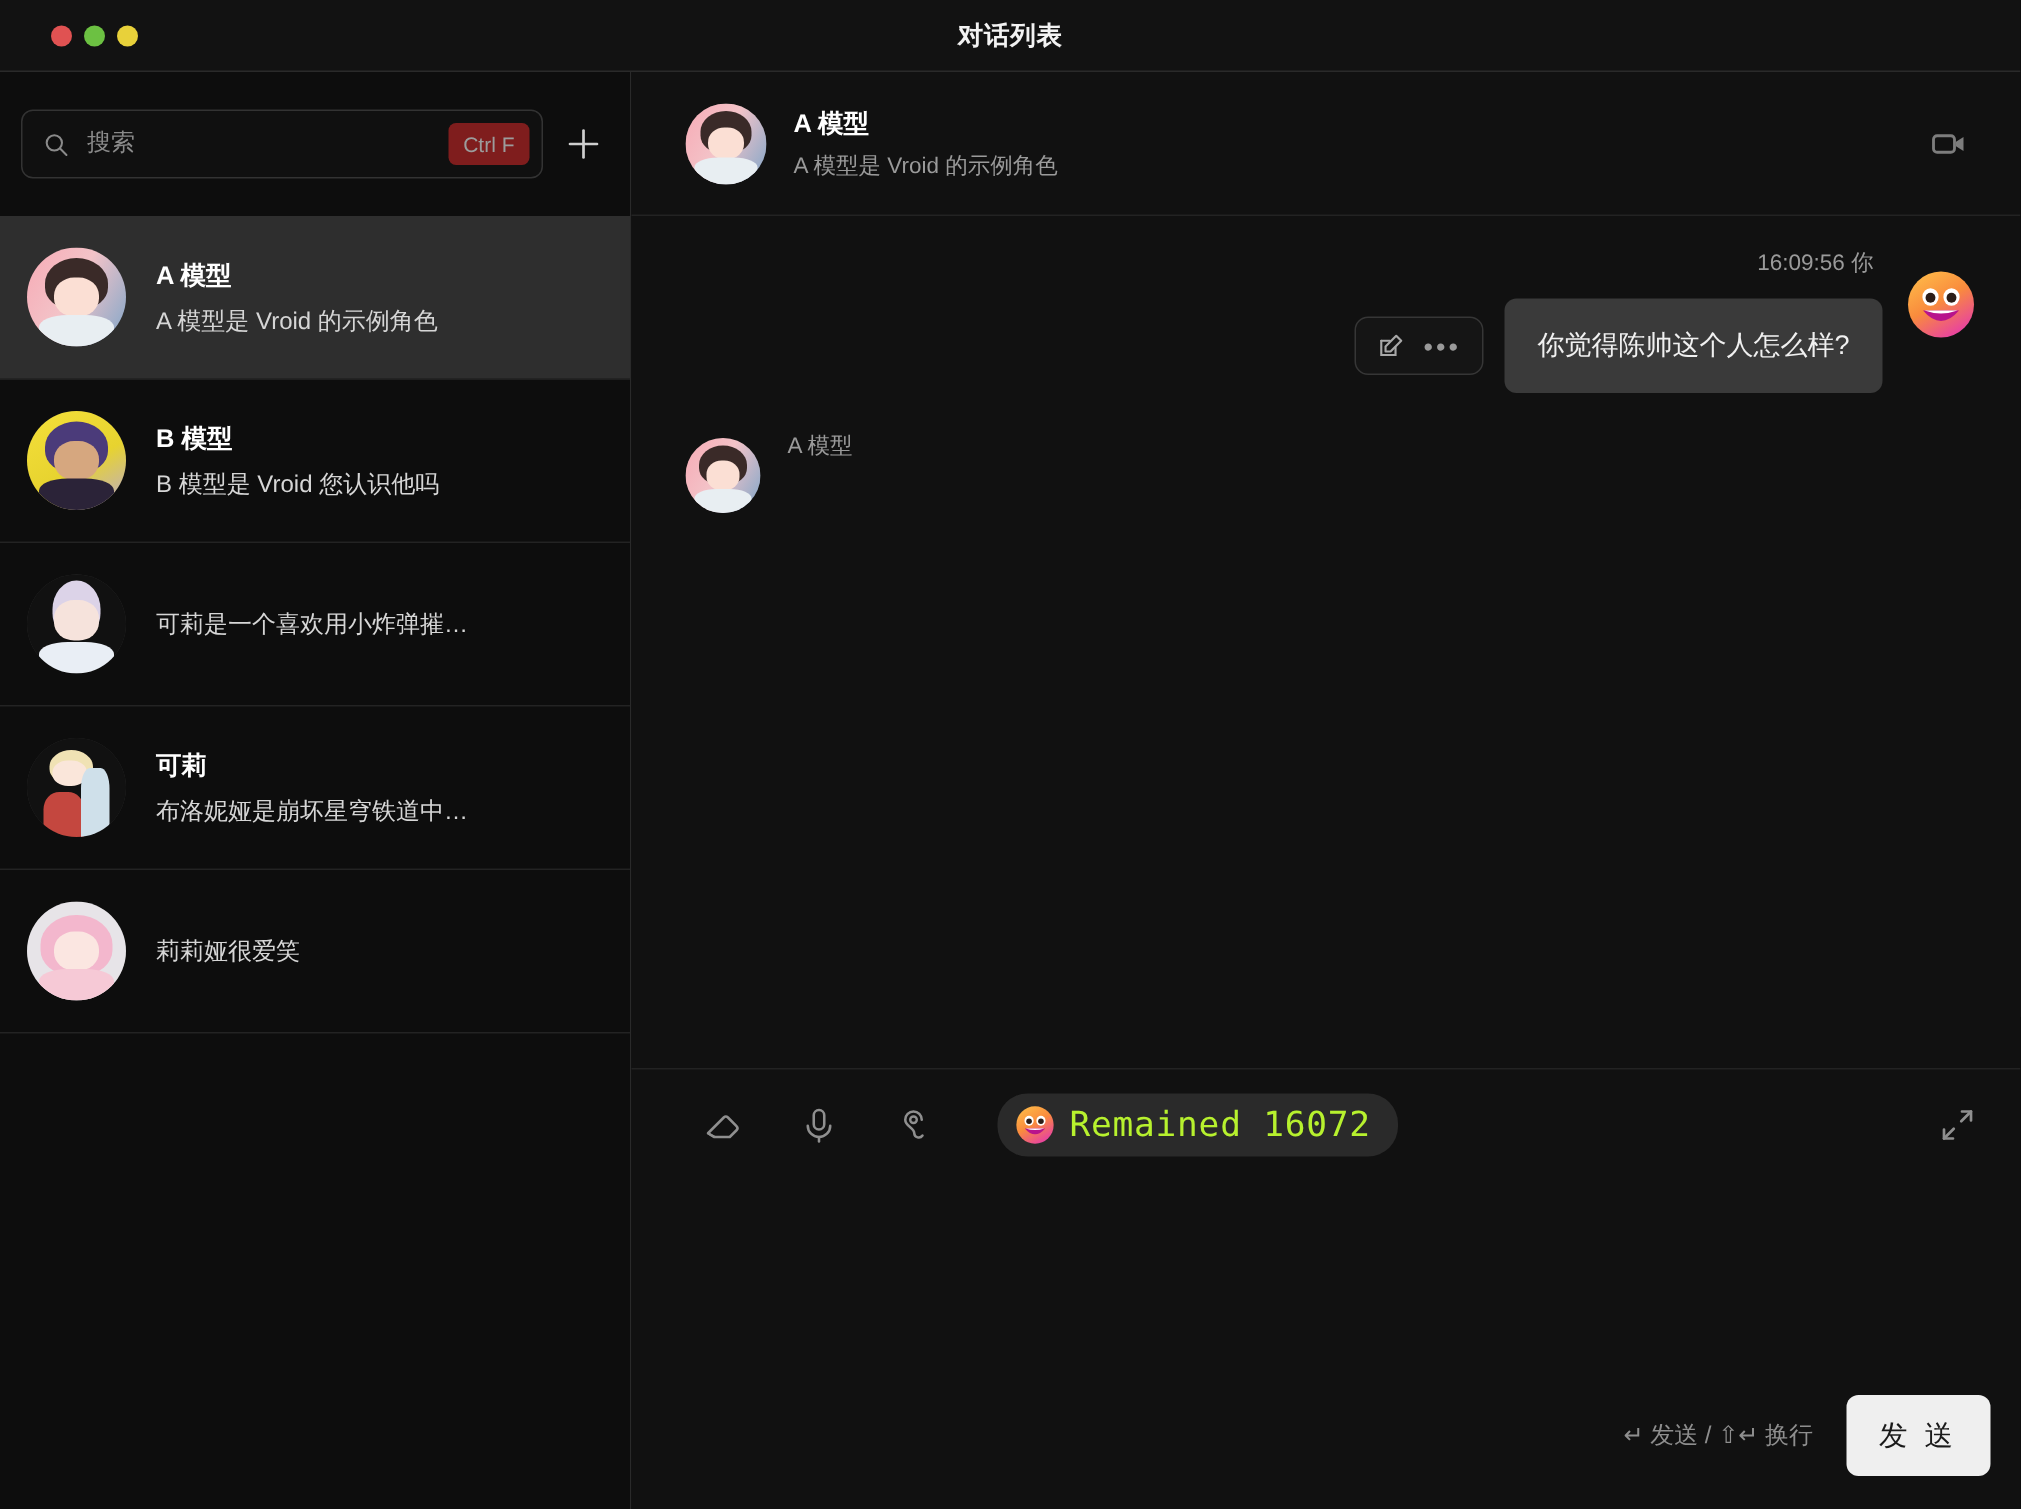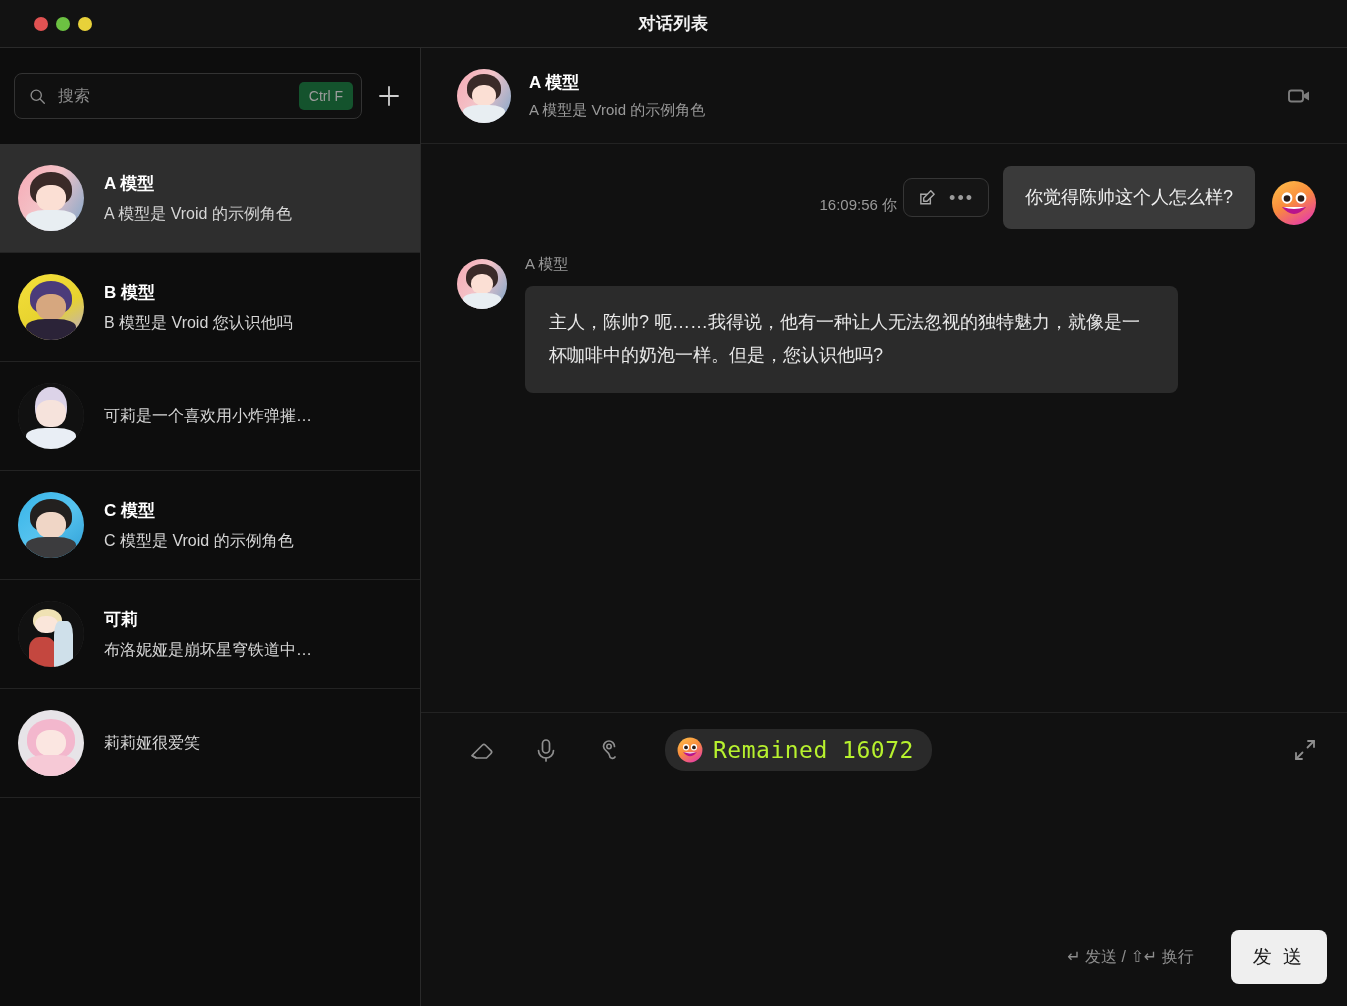--- a/index.html
+++ b/index.html
@@ -63,21 +63,21 @@
   .search-icon { width: 17px; height: 17px; position: relative; flex: none; }
   .search-icon svg { display:block; }
   .search-input {
     flex: 1; background: transparent; border: none; outline: none;
     color: #e6e6e6; font-size: 16px;
     font-family: "Liberation Sans", sans-serif;
     padding-left: 12px;
   }
   .search-input::placeholder { color: #8a8a8a; }
   .kbd {
-    background: #14532d; color: #9c9c9c;
+    background: #7f1d1d; color: #9c9c9c;
     font-size: 14px; border-radius: 5px;
     padding: 6px 10px; white-space: nowrap;
   }
   .plus-btn {
     width: 34px; height: 34px; flex: none;
     display: flex; align-items: center; justify-content: center;
     color: #cfcfcf; font-size: 30px; font-weight: 300;
     line-height: 1; cursor: pointer;
   }
 
@@ -122,21 +122,21 @@
   .video-btn { width: 40px; height: 40px; display: flex; align-items: center; justify-content: center; cursor: pointer; }
 
   
   .messages {
     flex: 1; overflow: hidden;
     padding: 22px 30px 10px 36px;
     background: #111111;
   }
   .msg-row { display: flex; margin-bottom: 26px; }
   .msg-row.out { justify-content: flex-end; }
-  .msg-out-wrap { display: flex; flex-direction: row; align-items: flex-end; max-width: 70%; justify-content: space-between; }
+  .msg-out-wrap { display: flex; flex-direction: column; align-items: flex-end; max-width: 70%; justify-content: space-between; }
   .msg-head-out { font-size: 15px; color: #9a9a9a; margin-bottom: 14px; padding-right: 6px; }
   .msg-line { display: flex; align-items: center; gap: 14px; }
   .hover-actions {
     display: flex; align-items: center; gap: 12px;
     border: 1px solid #363636; border-radius: 9px;
     padding: 9px 14px; background: #151515;
   }
   .hover-actions .ico { cursor: pointer; display:flex; align-items:center; }
   .dots { color: #9a9a9a; font-size: 18px; letter-spacing: 2px; line-height: 1; cursor: pointer; }
   .bubble-out {
@@ -184,21 +184,21 @@
   }
   .expand-btn { margin-left: auto; cursor: pointer; display:flex; }
   .composer-input {
     flex: 1; background: transparent; border: none; outline: none; resize: none;
     color: #e6e6e6; font-size: 17px;
     padding: 18px 46px;
     font-family: "Liberation Sans", sans-serif;
   }
   .composer-footer {
     display: flex; align-items: center; justify-content: flex-end;
-    padding: 0 20px 22px 0; gap: 37px;
+    padding: 0 20px 22px 0; gap: 22px;
   }
   .send-hint { font-size: 16px; color: #8e8e8e; }
   .send-btn {
     background: #efefef; color: #1a1a1a;
     border: none; border-radius: 8px;
     font-size: 19px; padding: 14px 22px;
     cursor: pointer; letter-spacing: 3px;
     font-family: "Liberation Sans", sans-serif;
   }
 
@@ -285,34 +285,20 @@
               <div class="hair" style="background:#dcd3e8;left:26%;right:26%;top:6%;height:58%;"></div>
               <div class="face" style="background:#f6e3dc;top:26%;"></div>
               <div class="body" style="background:#e9eef5;"></div>
             </div>
           </div>
           <div class="conv-meta">
             <div class="conv-desc">可莉是一个喜欢用小炸弹摧…</div>
           </div>
         </div>
 
-        <div class="conv">
-          <div class="conv-avatar">
-            <div class="av">
-              <div class="bg" style="background:linear-gradient(140deg,#37b4e8 0%,#56c3ef 50%,#2f9fd6 100%);"></div>
-              <div class="hair" style="background:#23201f;"></div>
-              <div class="face" style="background:#f0d6c6;"></div>
-              <div class="body" style="background:#3c3c3e;"></div>
-            </div>
-          </div>
-          <div class="conv-meta">
-            <div class="conv-name">C 模型</div>
-            <div class="conv-desc">C 模型是 Vroid 的示例角色</div>
-          </div>
-        </div>
 
         <div class="conv">
           <div class="conv-avatar">
             <div class="av">
               <div class="bg" style="background:#111;"></div>
               <div class="hair" style="background:#f0e2b4;left:22%;right:34%;top:12%;height:34%;"></div>
               <div class="face" style="background:#fae6da;left:26%;right:40%;top:22%;height:26%;"></div>
               <div class="body" style="background:#c4473f;left:16%;right:42%;height:46%;"></div>
               <div class="body" style="background:#cfe0ea;left:54%;right:16%;height:70%;border-radius:30% 30% 0 0;"></div>
             </div>
@@ -409,21 +395,20 @@
           <div class="in-avatar">
             <div class="av">
               <div class="bg" style="background:linear-gradient(120deg,#f7aab5 0%,#f3c3c8 45%,#7ea6c9 100%);"></div>
               <div class="hair" style="background:#3a2a28;"></div>
               <div class="face" style="background:#fbdfd4;"></div>
               <div class="body" style="background:#e8eef2;"></div>
             </div>
           </div>
           <div class="in-wrap">
             <div class="msg-head-in">A 模型</div>
-            <div class="bubble-in">主人，陈帅? 呃……我得说，他有一种让人无法忽视的独特魅力，就像是一杯咖啡中的奶泡一样。但是，您认识他吗?</div>
           </div>
         </div>
 
       </div>
 
       <div class="composer">
         <div class="composer-toolbar">
           <span class="tool-ico">
             <svg width="28" height="28" viewBox="0 0 28 28" fill="none">
               <path d="M4 19.5 L14.5 9 A2 2 0 0 1 17.3 9 L23 14.7 A2 2 0 0 1 23 17.5 L18.5 22 H8 Z" stroke="#8f8f8f" stroke-width="1.7" stroke-linejoin="round"></path>

